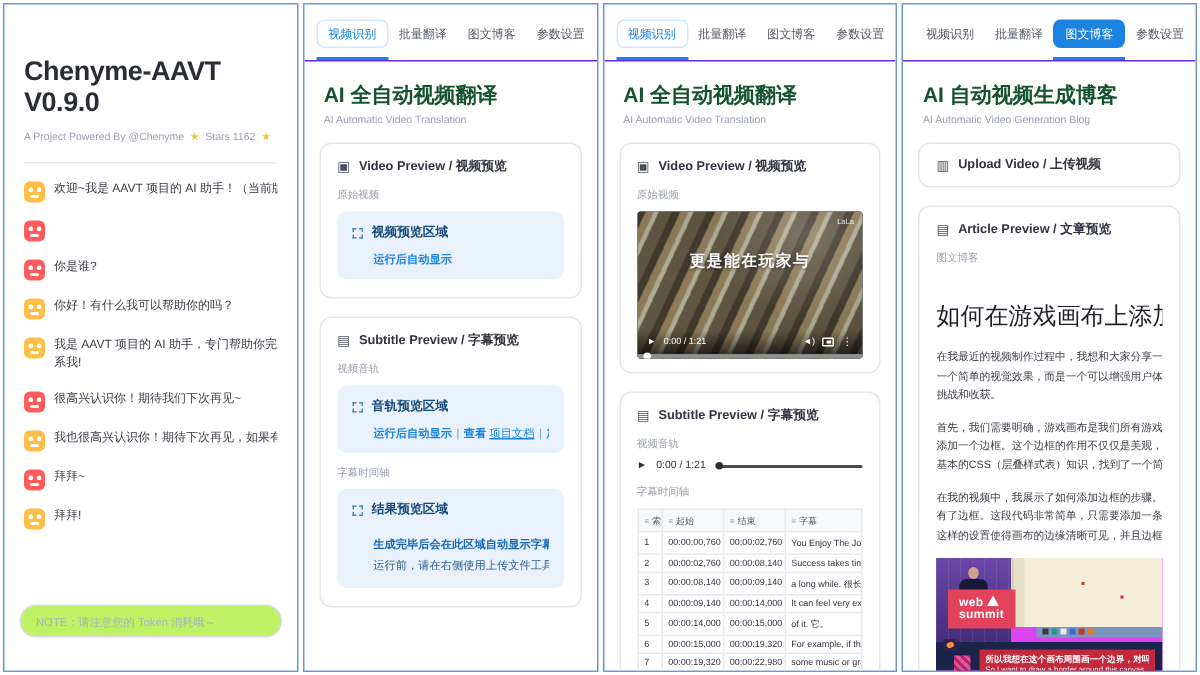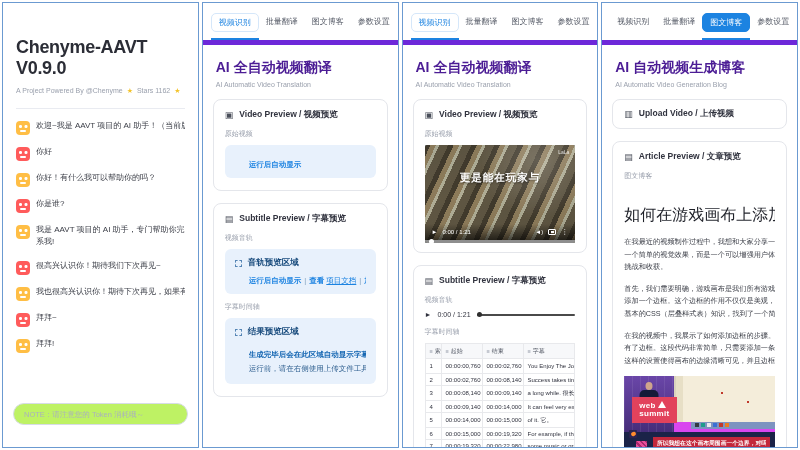--- a/index.html
+++ b/index.html
@@ -17,28 +17,28 @@
   .ava{flex:0 0 14px;width:14px;height:14px;border-radius:4px;position:relative;top:1px}
   .ava.bot{background:#ffbe45}.ava.usr{background:#ff5b5b}
   .ava::before{content:"";position:absolute;top:4px;left:3px;width:2.5px;height:2.5px;border-radius:50%;background:#fff;box-shadow:5.5px 0 0 #fff}
   .ava::after{content:"";position:absolute;bottom:3px;left:4px;width:6px;height:2px;border-radius:1px;background:#fff}
   .mtxt{min-width:0;flex:1}
   .clip{white-space:nowrap;overflow:hidden}
   .chat-input{position:absolute;left:10px;right:10px;bottom:22px;height:22px;border:1px solid #d7dce6;border-radius:12px;padding:0 10px;font-size:7.5px;color:#3a3d46;outline:none;background:#bef264;width:calc(100% - 20px)}
   .chat-input::placeholder{color:#aab1bd}
 
   
-  .tabs{display:flex;align-items:flex-start;justify-content:space-between;padding:10px 8px 0;border-bottom:5px solid #6d28d9}
+  .tabs{display:flex;align-items:center;justify-content:space-between;padding:10px 8px 0;border-bottom:1px solid #6d28d9}
   .tab{font-size:8px;color:#555a66;padding:0 0 6px;border-bottom:2px solid transparent;white-space:nowrap;cursor:pointer}
   .tab .lbl{padding:3px 7px;border-radius:5px;display:inline-block}
   .tab.active{border-bottom-color:#1c83e1;color:#1c83e1}
   .tab.active .lbl{border:1px solid #d5e7fa}
   .tab.active.filled .lbl{background:#1c83e1;color:#fff;border:1px solid #1c83e1}
 
-  h2.pt{font-size:14px;font-weight:700;color:#4c1d95;margin:14px 13px 4px;white-space:nowrap}
+  h2.pt{font-size:14px;font-weight:700;color:#14532d;margin:14px 13px 4px;white-space:nowrap}
   .psub{font-size:7px;color:#9aa0ad;margin:0 13px 11px;white-space:nowrap}
 
   
   .card{border:1px solid #e4e6eb;border-radius:8px;margin:0 10px 12px;padding:9px 11px}
   .chd{display:flex;align-items:center;gap:6px;font-size:8.5px;font-weight:700;color:#31333f;white-space:nowrap}
   .cico{color:#4a4f5a;font-size:9px;font-weight:400}
   .ccap{font-size:7px;color:#9aa0ad;margin:8px 0 6px}
   .info{background:#e8f1fc;border-radius:6px;padding:8px 10px;margin-bottom:3px}
   .ititle{font-size:8.5px;font-weight:700;color:#174a7c;display:flex;gap:6px;align-items:center;white-space:nowrap}
   .selic{display:inline-block;width:7px;height:7px;border:1px dashed #5585b5;flex:0 0 auto}
@@ -122,34 +122,31 @@
     <hr class="sep">
     <div class="chat">
       <div class="msg">
           <span class="ava bot"></span>
           <div class="mtxt">
             <div class="clip">欢迎~我是 AAVT 项目的 AI 助手！（当前版本暂未接入完整</div>
           </div>
         </div>
       <div class="msg">
           <span class="ava usr"></span>
-          <div class="mtxt">
-            <div class="clip">你好</div>
+        </div>
+      <div class="msg">
+          <span class="ava usr"></span>
+          <div class="mtxt">
+            <div class="clip">你是谁?</div>
           </div>
         </div>
       <div class="msg">
           <span class="ava bot"></span>
           <div class="mtxt">
             <div class="clip">你好！有什么我可以帮助你的吗？</div>
-          </div>
-        </div>
-      <div class="msg">
-          <span class="ava usr"></span>
-          <div class="mtxt">
-            <div class="clip">你是谁?</div>
           </div>
         </div>
       <div class="msg">
           <span class="ava bot"></span>
           <div class="mtxt">
             <div class="clip">我是 AAVT 项目的 AI 助手，专门帮助你完成与媒体识别。</div>
             <div>系我!</div>
           </div>
         </div>
       <div class="msg">
@@ -190,20 +187,24 @@
     <h2 class="pt">AI 全自动视频翻译</h2>
     <div class="psub">AI Automatic Video Translation</div>
 
     <div class="card">
       <div class="chd">
         <span class="cico">▣</span>
         <span>Video Preview / 视频预览</span>
       </div>
       <div class="ccap">原始视频</div>
       <div class="info">
+        <div class="ititle">
+            <span class="selic"></span>
+            <span>视频预览区域</span>
+          </div>
         <div class="irow"><span class="blue">运行后自动显示</span></div>
       </div>
     </div>
 
     <div class="card">
       <div class="chd">
         <span class="cico">▤</span>
         <span>Subtitle Preview / 字幕预览</span>
       </div>
       <div class="ccap">视频音轨</div>

